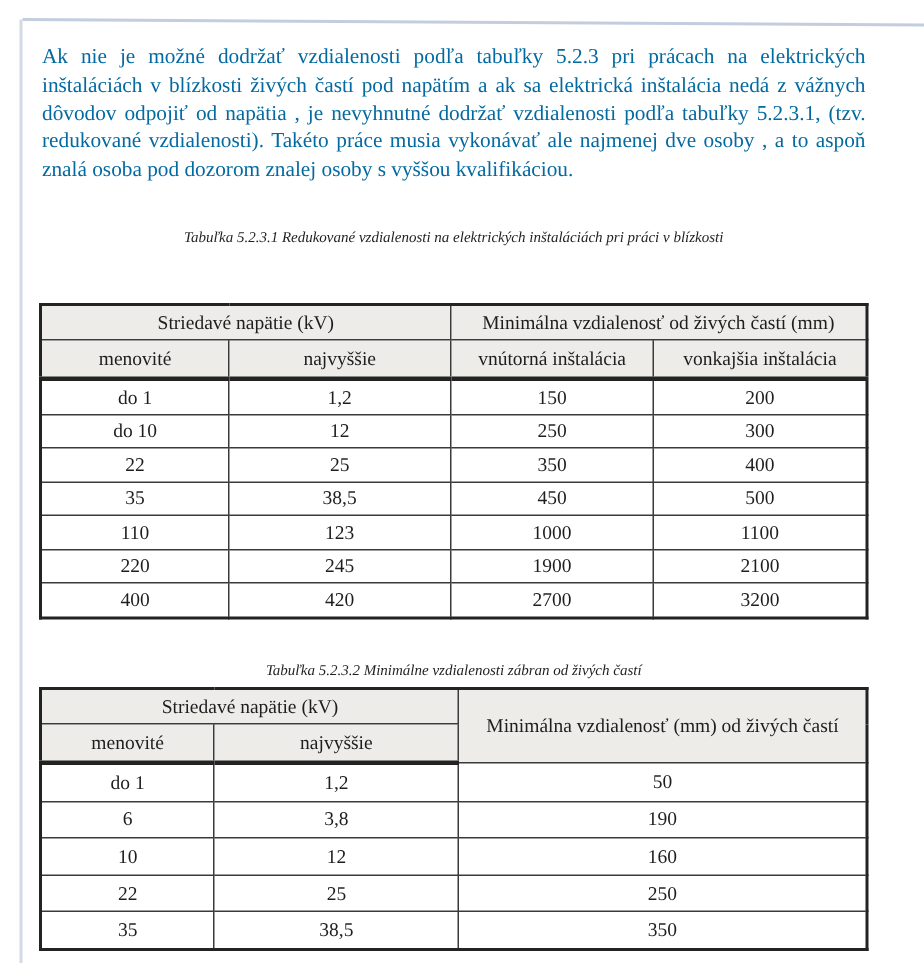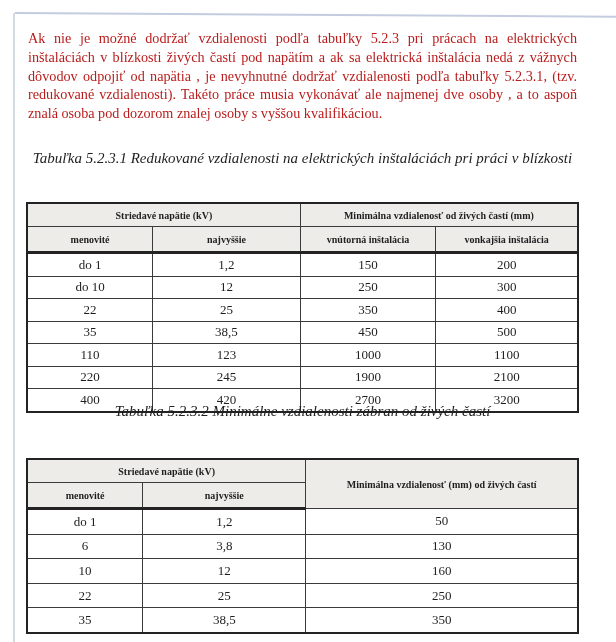--- a/index.html
+++ b/index.html
@@ -35,34 +35,34 @@
     background: #d3dae6;
   }
   .paragraph {
     position: absolute;
     left: 28px;
     top: 15px;
     width: 549px;
     font-size: 14.2px;
     line-height: 18.7px;
     text-align: justify;
-    color: #b91c1c;
+    color: #0369a1;
   }
   .caption {
     position: absolute;
     left: 26px;
     width: 553px;
     text-align: center;
     font-style: italic;
-    font-size: 15px;
+    font-size: 10px;
     line-height: 19px;
     color: #1f1f1f;
   }
   .caption-1 { top: 149px; }
-  .caption-2 { top: 402px; }
+  .caption-2 { top: 438px; }
 
   table.doc-table {
     position: absolute;
     left: 26px;
     width: 553px;
     border-collapse: collapse;
     table-layout: fixed;
     font-size: 13px;
   }
   .table-1 { top: 202px; }
@@ -70,22 +70,22 @@
   table.doc-table th, table.doc-table td {
     border: 1px solid #3a3a3a;
     text-align: center;
     vertical-align: middle;
     padding: 0 4px;
     overflow: hidden;
     white-space: nowrap;
   }
   table.doc-table th {
     background: #eeece9;
-    font-weight: bold;
-    font-size: 10px;
+    font-weight: normal;
+    font-size: 13px;
   }
   table.doc-table {
     border: 2px solid #232323;
   }
   tr.group-row th { height: 22px; }
   tr.sub-row th { height: 24px; border-bottom: 3px solid #232323; }
   .table-1 td { height: 21.5px; }
   .table-2 td { height: 23.6px; }
   th.rowspan-head {
     vertical-align: top;
@@ -186,21 +186,21 @@
     <th>najvyššie</th>
   </tr>
   <tr>
     <td>do 1</td>
     <td>1,2</td>
     <td>50</td>
   </tr>
   <tr>
     <td>6</td>
     <td>3,8</td>
-    <td>130</td>
+    <td>190</td>
   </tr>
   <tr>
     <td>10</td>
     <td>12</td>
     <td>160</td>
   </tr>
   <tr>
     <td>22</td>
     <td>25</td>
     <td>250</td>

